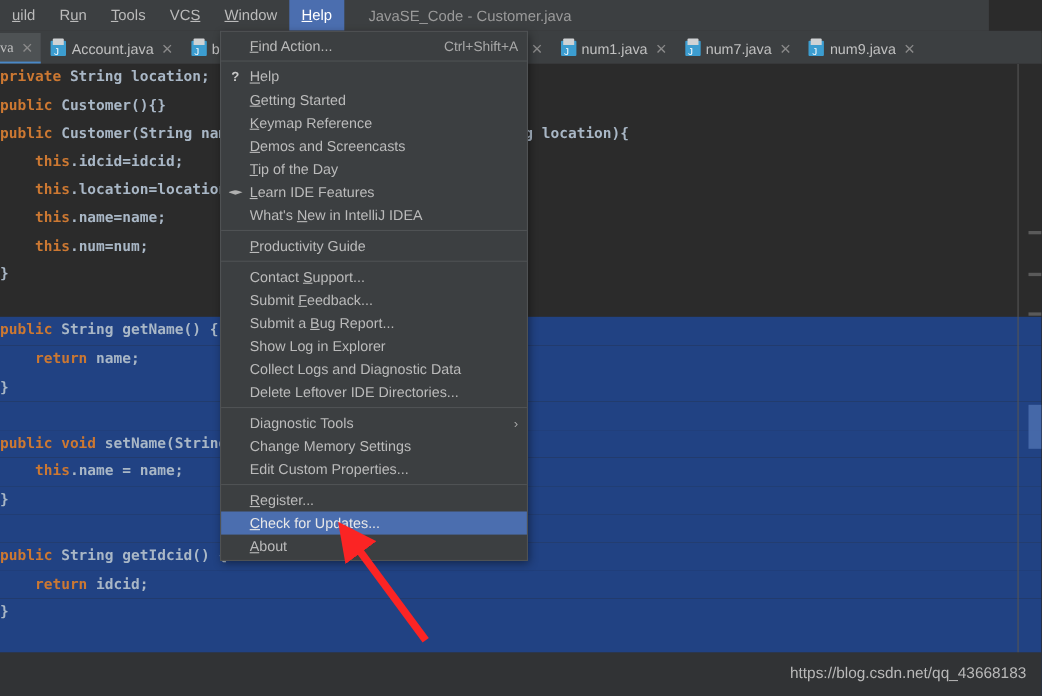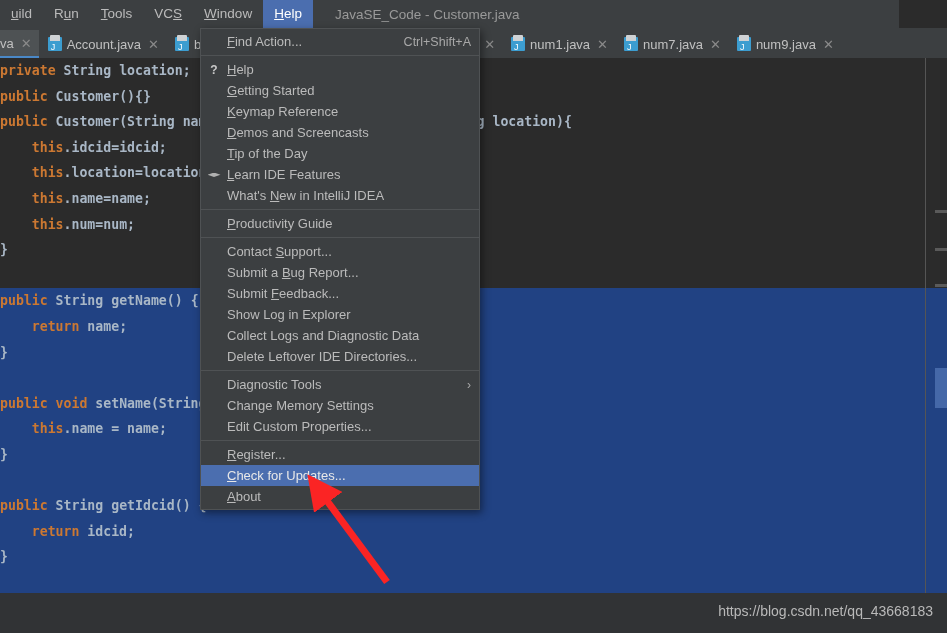--- a/index.html
+++ b/index.html
@@ -226,21 +226,21 @@
   <div class="mb-item"><span>R<u>u</u>n</span></div>
   <div class="mb-item"><span><u>T</u>ools</span></div>
   <div class="mb-item"><span>VC<u>S</u></span></div>
   <div class="mb-item"><span><u>W</u>indow</span></div>
   <div class="mb-item active"><span><u>H</u>elp</span></div>
   <div id="window-title">JavaSE_Code - Customer.java</div>
 </div>
 
 <div id="tabbar"></div>
 <div id="tabstrip">
-  <div class="tab selected" style="padding-left:0px;">
+  <div class="tab selected" style="padding-left:0px;font-family:Liberation Serif, serif;">
     <span>va</span>
     <span class="tclose">✕</span>
   </div>
   <div class="tab">
     <span class="jicon"></span>
     <span>Account.java</span>
     <span class="tclose">✕</span>
   </div>
   <div class="tab">
     <span class="jicon"></span>
@@ -320,25 +320,25 @@
       <span class="micon"></span>
       <span class="mlabel"><u>P</u>roductivity Guide</span>
     </div>
     <div class="msep"></div>
     <div class="mi">
       <span class="micon"></span>
       <span class="mlabel">Contact <u>S</u>upport...</span>
     </div>
     <div class="mi">
       <span class="micon"></span>
+      <span class="mlabel">Submit <u>F</u>eedback...</span>
+    </div>
+    <div class="mi">
+      <span class="micon"></span>
       <span class="mlabel">Submit a <u>B</u>ug Report...</span>
-    </div>
-    <div class="mi">
-      <span class="micon"></span>
-      <span class="mlabel">Submit <u>F</u>eedback...</span>
     </div>
     <div class="mi">
       <span class="micon"></span>
       <span class="mlabel">Show Log in Explorer</span>
     </div>
     <div class="mi">
       <span class="micon"></span>
       <span class="mlabel">Collect Logs and Diagnostic Data</span>
     </div>
     <div class="mi">

